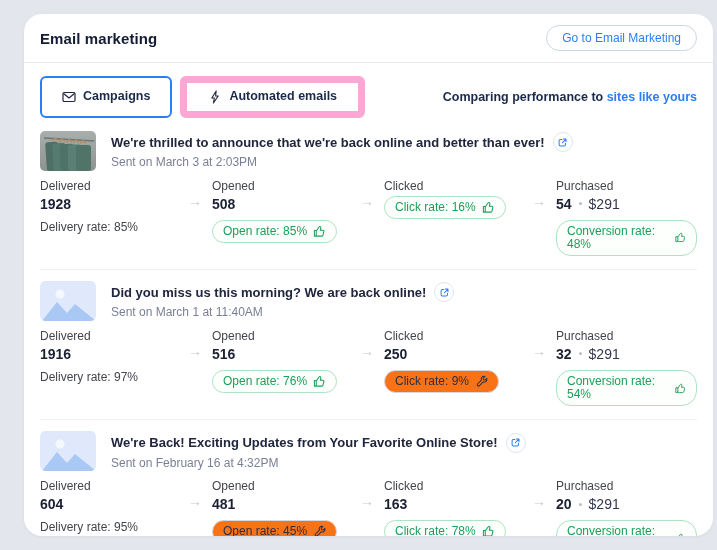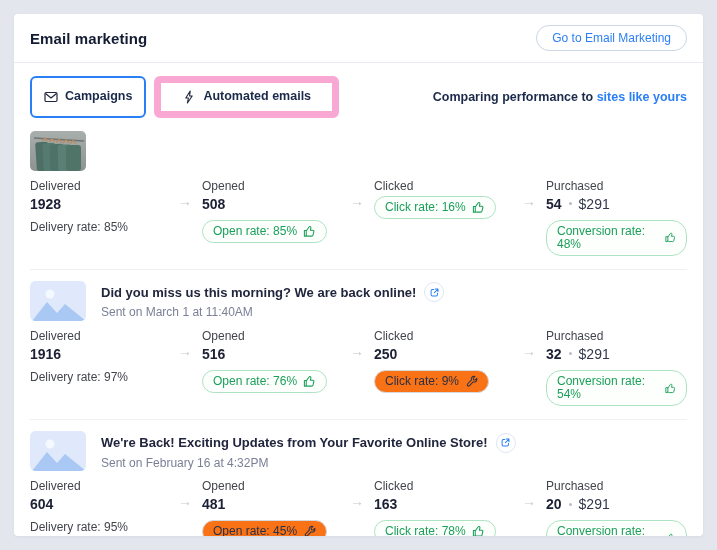--- a/index.html
+++ b/index.html
@@ -4,22 +4,22 @@
 <style>
   * { margin:0; padding:0; box-sizing:border-box; }
   html,body { width:717px; height:550px; }
   body {
     background:#e3e6ed;
     font-family:"Liberation Sans", sans-serif;
     color:#162d3d;
     -webkit-font-smoothing:antialiased;
   }
   .card {
-    position:absolute; left:14px; top:14px; width:689px; height:522px;
-    background:#ffffff; border-radius:4px;
+    position:absolute; left:24px; top:14px; width:689px; height:522px;
+    background:#ffffff; border-radius:18px;
     box-shadow:0 1px 3px rgba(22,45,61,.06);
     display:flex; flex-direction:column; overflow:hidden;
   }
   
   .card-header {
     display:flex; align-items:center; justify-content:space-between;
     padding:11px 16px; border-bottom:1px solid #e9ebf0; flex:0 0 auto;
   }
   .page-title { font-size:15px; font-weight:bold; color:#131c32; letter-spacing:.1px; }
   .cta-btn {
@@ -32,21 +32,21 @@
   .toolbar {
     display:flex; align-items:center; justify-content:space-between;
     padding:13px 0 2px;
   }
   .tabs { display:flex; gap:8px; }
   .tab {
     display:inline-flex; align-items:center; gap:7px;
     font-family:inherit; font-size:12.5px; color:#1b2a4a; background:#fff;
     border:7px solid #f9a8d4; border-radius:6px; padding:5px 21px; cursor:pointer; line-height:1.4;font-weight:bold;
   }
-  .tab.active { border:2px solid #2b7ff6; padding:4px 12px; font-weight:bold; }
+  .tab.active { border:2px solid #2b7ff6; padding:4px 20px; font-weight:bold; }
   .tab .t-icon { display:inline-flex; width:14px; height:14px; }
   .compare { font-size:12.5px; font-weight:bold; color:#1b2a4a; }
   .compare a { color:#2b7ff6; text-decoration:none; cursor:pointer; }
   
   .row { padding:11px 0 13px; border-bottom:1px solid #eef0f4; }
   .row:last-of-type { border-bottom:none; }
   .row-head { display:flex; align-items:center; gap:15px; margin-bottom:8px; }
   .thumb { width:56px; height:40px; border-radius:5px; overflow:hidden; flex:0 0 auto; }
   .thumb svg { display:block; }
   .head-text { display:flex; flex-direction:column; gap:3px; }
@@ -146,20 +146,32 @@
             </g>
             <g fill="#4e6f66">
               <rect x="6" y="11" width="13" height="29" rx="3" transform="rotate(-4 12 25)"></rect>
               <rect x="13" y="12" width="13" height="28" rx="3" transform="rotate(-3 19 26)" fill="#557a70"></rect>
               <rect x="20" y="13" width="14" height="27" rx="3" transform="rotate(-2 27 26)" fill="#4e7268"></rect>
               <rect x="28" y="13.5" width="14" height="26.5" rx="3" transform="rotate(-1 35 27)" fill="#5b7f75"></rect>
               <rect x="36" y="14" width="15" height="26" rx="3" fill="#517468"></rect>
             </g>
           </svg>
         </div>
+        <div class="head-text">
+          <div class="title-line">
+            <span class="c-title">We're thrilled to announce that we're back online and better than ever!</span>
+            <span class="ext-link">
+              <svg viewBox="0 0 12 12" width="11" height="11">
+                  <path d="M5.2 2.8H3.6A1.3 1.3 0 0 0 2.3 4.1v4.3a1.3 1.3 0 0 0 1.3 1.3h4.3a1.3 1.3 0 0 0 1.3-1.3V6.8" fill="none" stroke="#2b7ff6" stroke-width="1.1" stroke-linecap="round"></path>
+                  <path d="M6.8 2.3h3v3M9.6 2.5 5.9 6.2" fill="none" stroke="#2b7ff6" stroke-width="1.1" stroke-linecap="round" stroke-linejoin="round"></path>
+                </svg>
+            </span>
+          </div>
+          <span class="sent">Sent on March 3 at 2:03PM</span>
+        </div>
       </div>
       <div class="stats">
         <div class="cell">
           <div class="s-label">Delivered</div>
           <div class="s-value">
               <span>1928</span>
             </div>
           <div class="s-sub">Delivery rate: 85%</div>
         </div>
         <div class="arrow">→</div>

